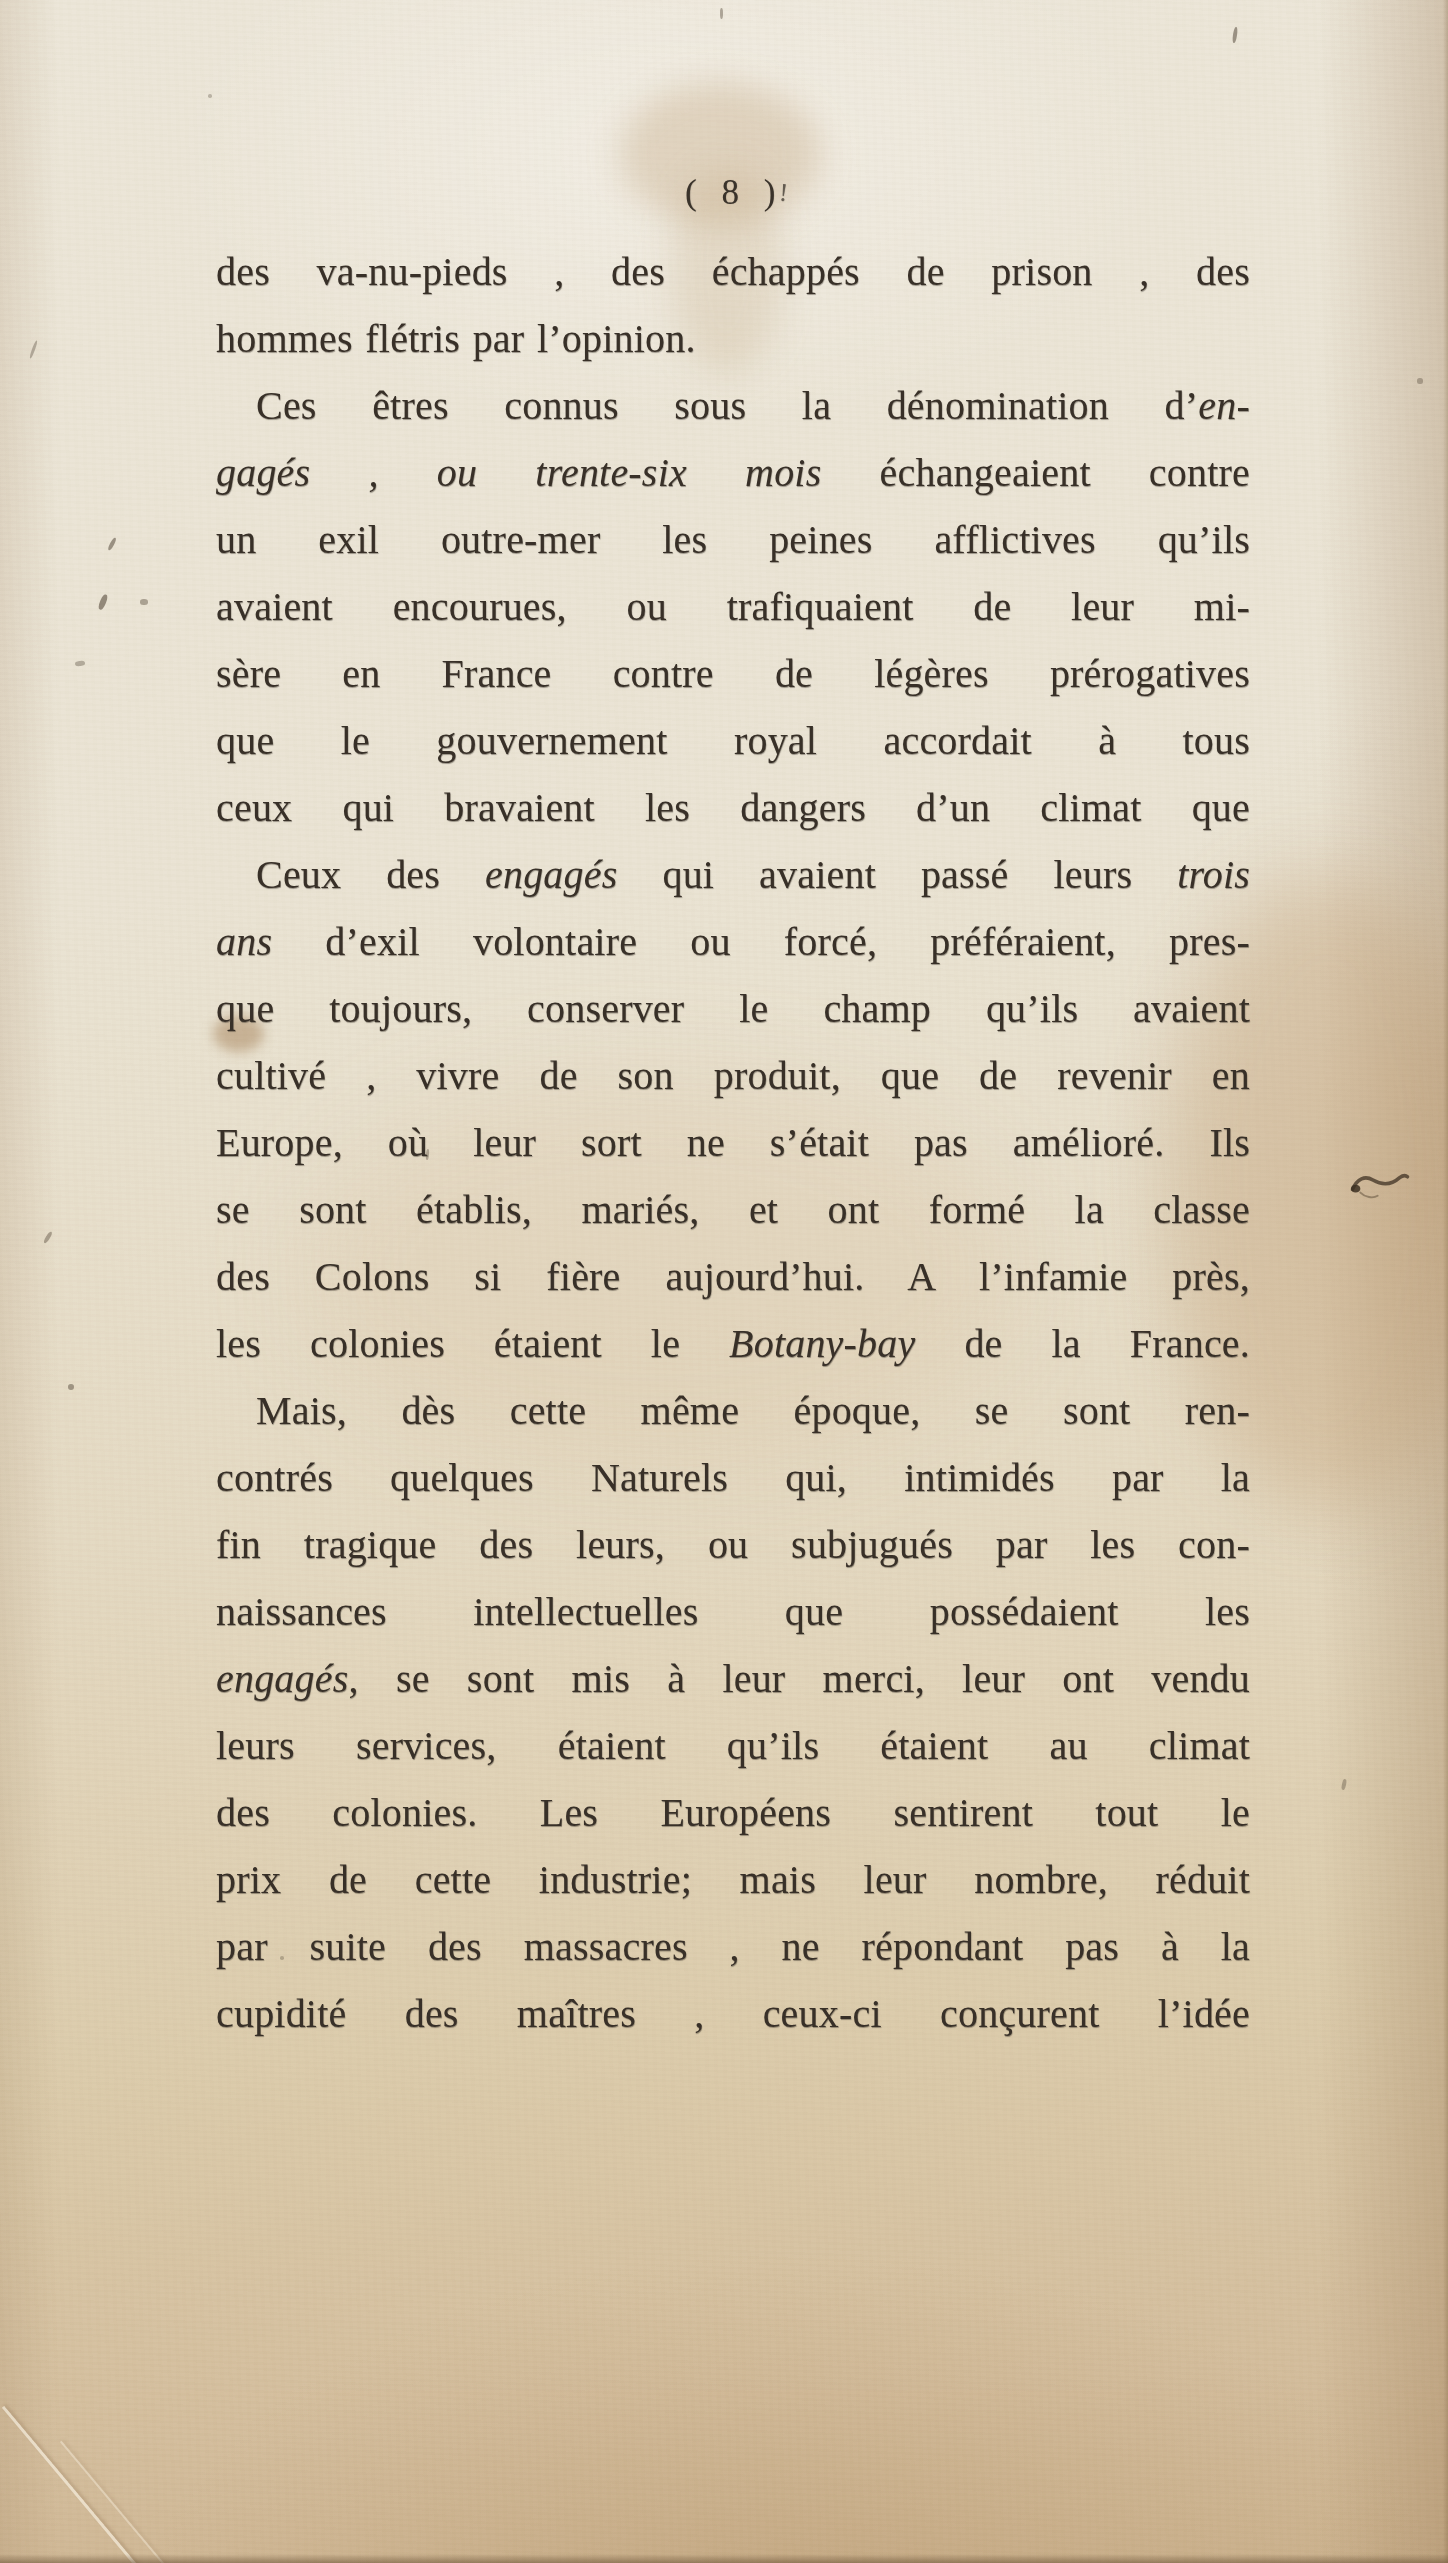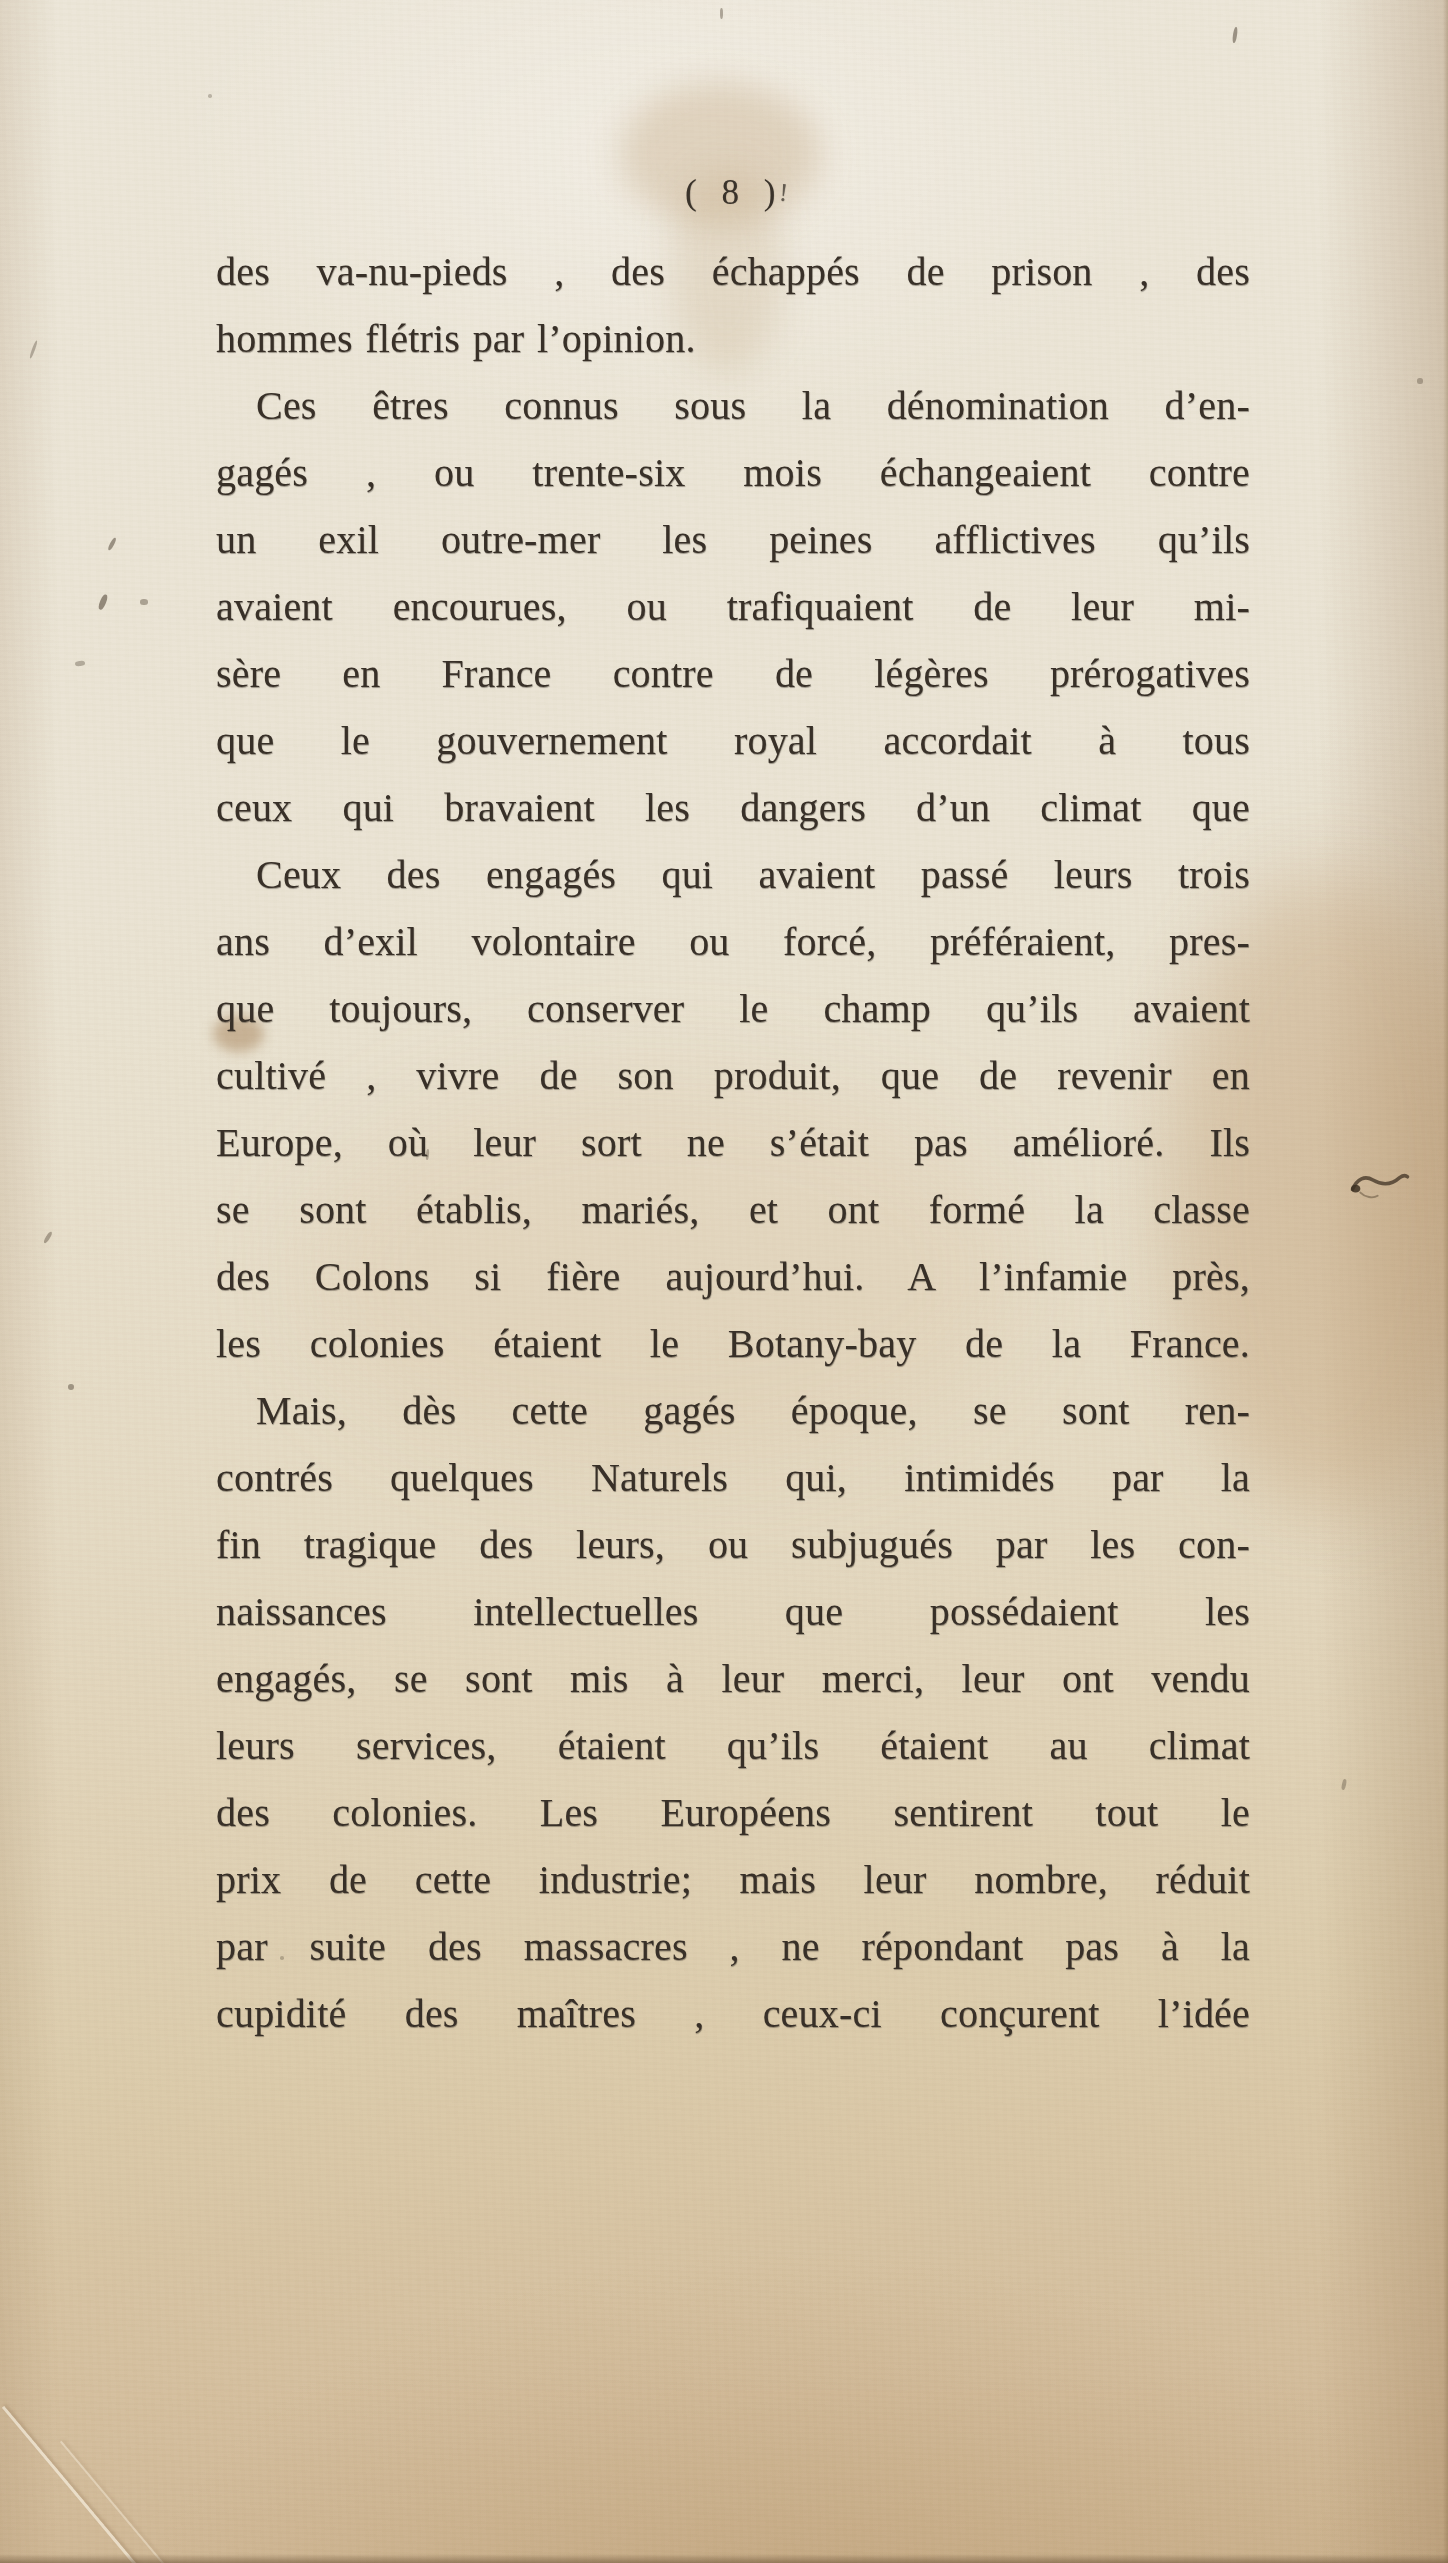--- a/index.html
+++ b/index.html
@@ -34,21 +34,21 @@
   }
   .page-number .stray{display:inline-block;font-size:25.4px;opacity:.75;transform:rotate(6deg) translateY(-3.2px);letter-spacing:0;margin-left:-4.8px;}
   .text-block{
     position:absolute;left:216px;top:238px;width:1034px;
     font-size:40px;line-height:67px;letter-spacing:0.2px;word-spacing:2.4px;
     color:#383028;text-shadow:0.5px 0.5px 0.8px rgba(56,48,40,0.45);
   }
   .line{text-align:justify;text-align-last:justify;white-space:normal;height:67px;}
   .line.short{text-align:center;text-align-last:left;}
   .line.indent{text-indent:40px;}
-  .it{}
+  .it{font-style:italic;}
   .speck{position:absolute;background:#4a3e30;border-radius:45%;pointer-events:none;}
   .squiggle{position:absolute;pointer-events:none;}
   .crease{position:absolute;background:rgba(255,252,240,0.55);box-shadow:2.4px 0 3.2px rgba(140,112,80,0.35);pointer-events:none;}
   .crease-1{left:78px;top:2379px;width:3.2px;height:238px;transform:rotate(-40deg);}
   .crease-2{left:121px;top:2419px;width:2.4px;height:191px;transform:rotate(-40deg);opacity:.6;}
   .bottom-edge{position:absolute;left:0;bottom:0;width:100%;height:9.5px;
     background:linear-gradient(to top, rgba(105,82,55,0.55), rgba(105,82,55,0));pointer-events:none;}
   .right-edge-line{position:absolute;right:0;top:0;width:6.4px;height:100%;
     background:linear-gradient(to left, rgba(120,92,58,0.30), rgba(120,92,58,0));pointer-events:none;}
 </style>
@@ -77,21 +77,21 @@
       <div class="line"><span>que le gouvernement royal accordait à tous</span></div>
       <div class="line"><span>ceux qui bravaient les dangers d’un climat que</span></div>
       <div class="line indent"><span>Ceux des </span><span class="it">engagés</span><span> qui avaient passé leurs </span><span class="it">trois</span></div>
       <div class="line"><span class="it">ans</span><span> d’exil volontaire ou forcé, préféraient, pres-</span></div>
       <div class="line"><span>que toujours, conserver le champ qu’ils avaient</span></div>
       <div class="line"><span>cultivé , vivre de son produit, que de revenir en</span></div>
       <div class="line"><span>Europe, où leur sort ne s’était pas amélioré. Ils</span></div>
       <div class="line"><span>se sont établis, mariés, et ont formé la classe</span></div>
       <div class="line"><span>des Colons si fière aujourd’hui. A l’infamie près,</span></div>
       <div class="line"><span>les colonies étaient le </span><span class="it">Botany-bay</span><span> de la France.</span></div>
-      <div class="line indent"><span>Mais, dès cette gagés époque, se sont ren-</span></div>
+      <div class="line indent"><span>Mais, dès cette même époque, se sont ren-</span></div>
       <div class="line"><span>contrés quelques Naturels qui, intimidés par la</span></div>
       <div class="line"><span>fin tragique des leurs, ou subjugués par les con-</span></div>
       <div class="line"><span>naissances intellectuelles que possédaient les</span></div>
       <div class="line"><span class="it">engagés</span><span>, se sont mis à leur merci, leur ont vendu</span></div>
       <div class="line"><span>leurs services, étaient qu’ils étaient au climat</span></div>
       <div class="line"><span>des colonies. Les Européens sentirent tout le</span></div>
       <div class="line"><span>prix de cette industrie; mais leur nombre, réduit</span></div>
       <div class="line"><span>par suite des massacres , ne répondant pas à la</span></div>
       <div class="line"><span>cupidité des maîtres , ceux-ci conçurent l’idée</span></div>
     </div>

